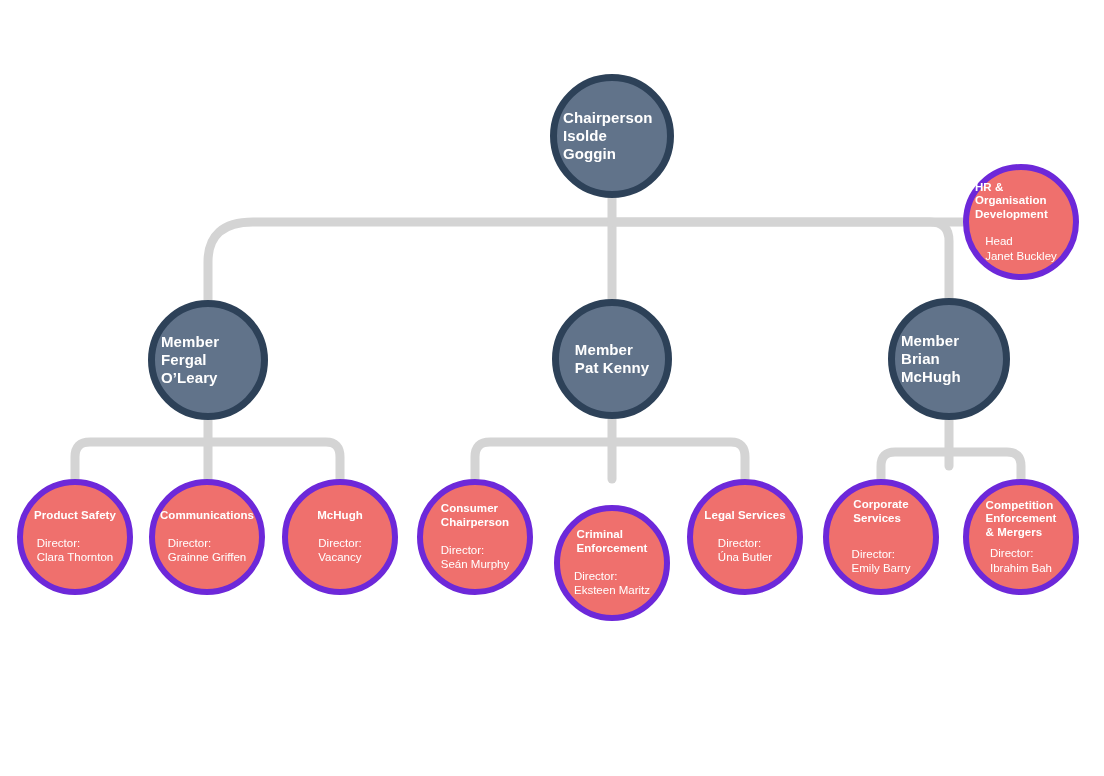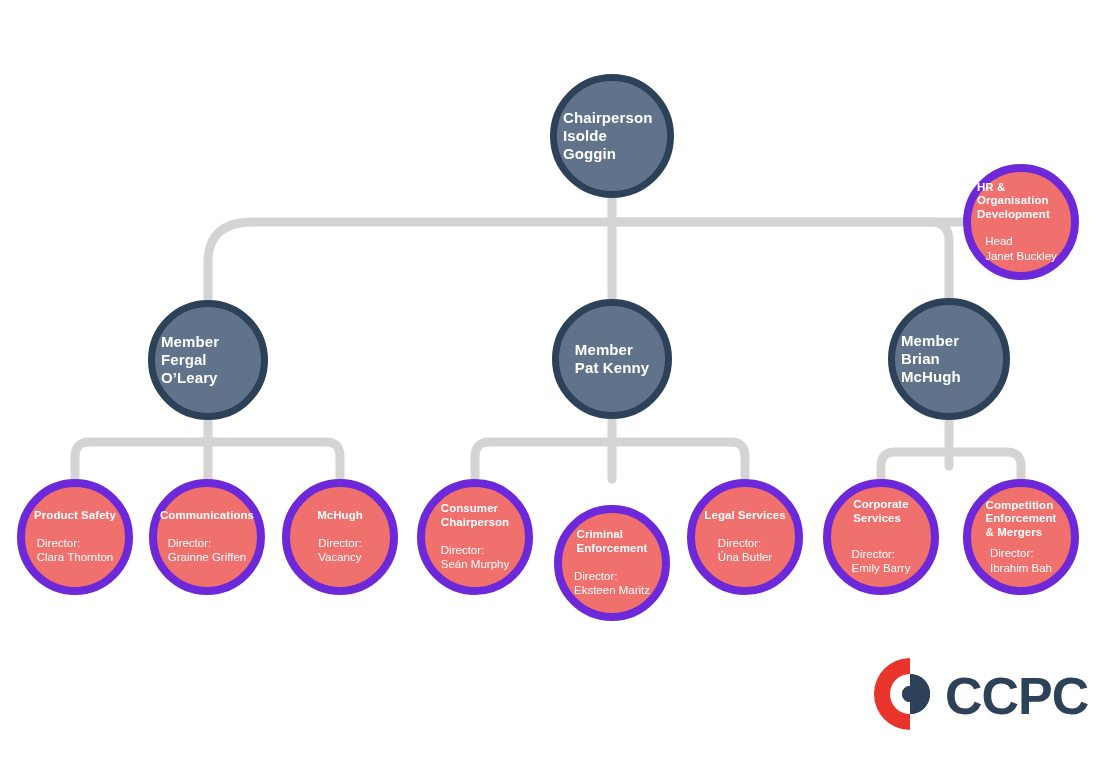--- a/index.html
+++ b/index.html
@@ -51,21 +51,21 @@
     border: 7px solid #2d4158;
   }
   .node-exec .node-title {
     font-weight: bold;
     font-size: 15px;
     letter-spacing: .1px;
   }
 
   .node-unit {
     background: #ef706d;
-    border: 8px solid #6d28d9;
+    border: 6px solid #6d28d9;
   }
   .node-unit .node-title {
     font-weight: bold;
     font-size: 11.5px;
     letter-spacing: .05px;
   }
   .node-unit .node-role {
     font-weight: normal;
     font-size: 11.5px;
     margin-top: 13px;
@@ -190,24 +190,14 @@
       </div>
       <div class="node node-unit compact" style="left: 963px; top: 479px; width: 116px; height: 116px;">
         <div class="node-title">Competition
 Enforcement
 &amp; Mergers</div>
         <div class="node-role">Director:
 Ibrahim Bah</div>
       </div>
     </div>
 
-  <div id="ccpc-logo">
-    <svg width="80" height="78" viewBox="0 0 80 78" xmlns="http://www.w3.org/2000/svg">
-
-      <path d="M41,3 A36,36 0 1 0 41,75 L41,59 A20,20 0 1 1 41,19 Z" fill="#e8342a"></path>
-
-      <path d="M41,19 A20,20 0 0 1 41,59 L41,47 A8,8 0 0 1 41,31 Z" fill="#2d4158"></path>
-      <path d="M41,31 A8,8 0 0 0 41,47 L41,59 A20,20 0 0 0 41,19 Z" fill="#2d4158"></path>
-    </svg>
-    <div class="logo-word">CCPC</div>
-  </div>
 
 </div>
 
 </body></html>

